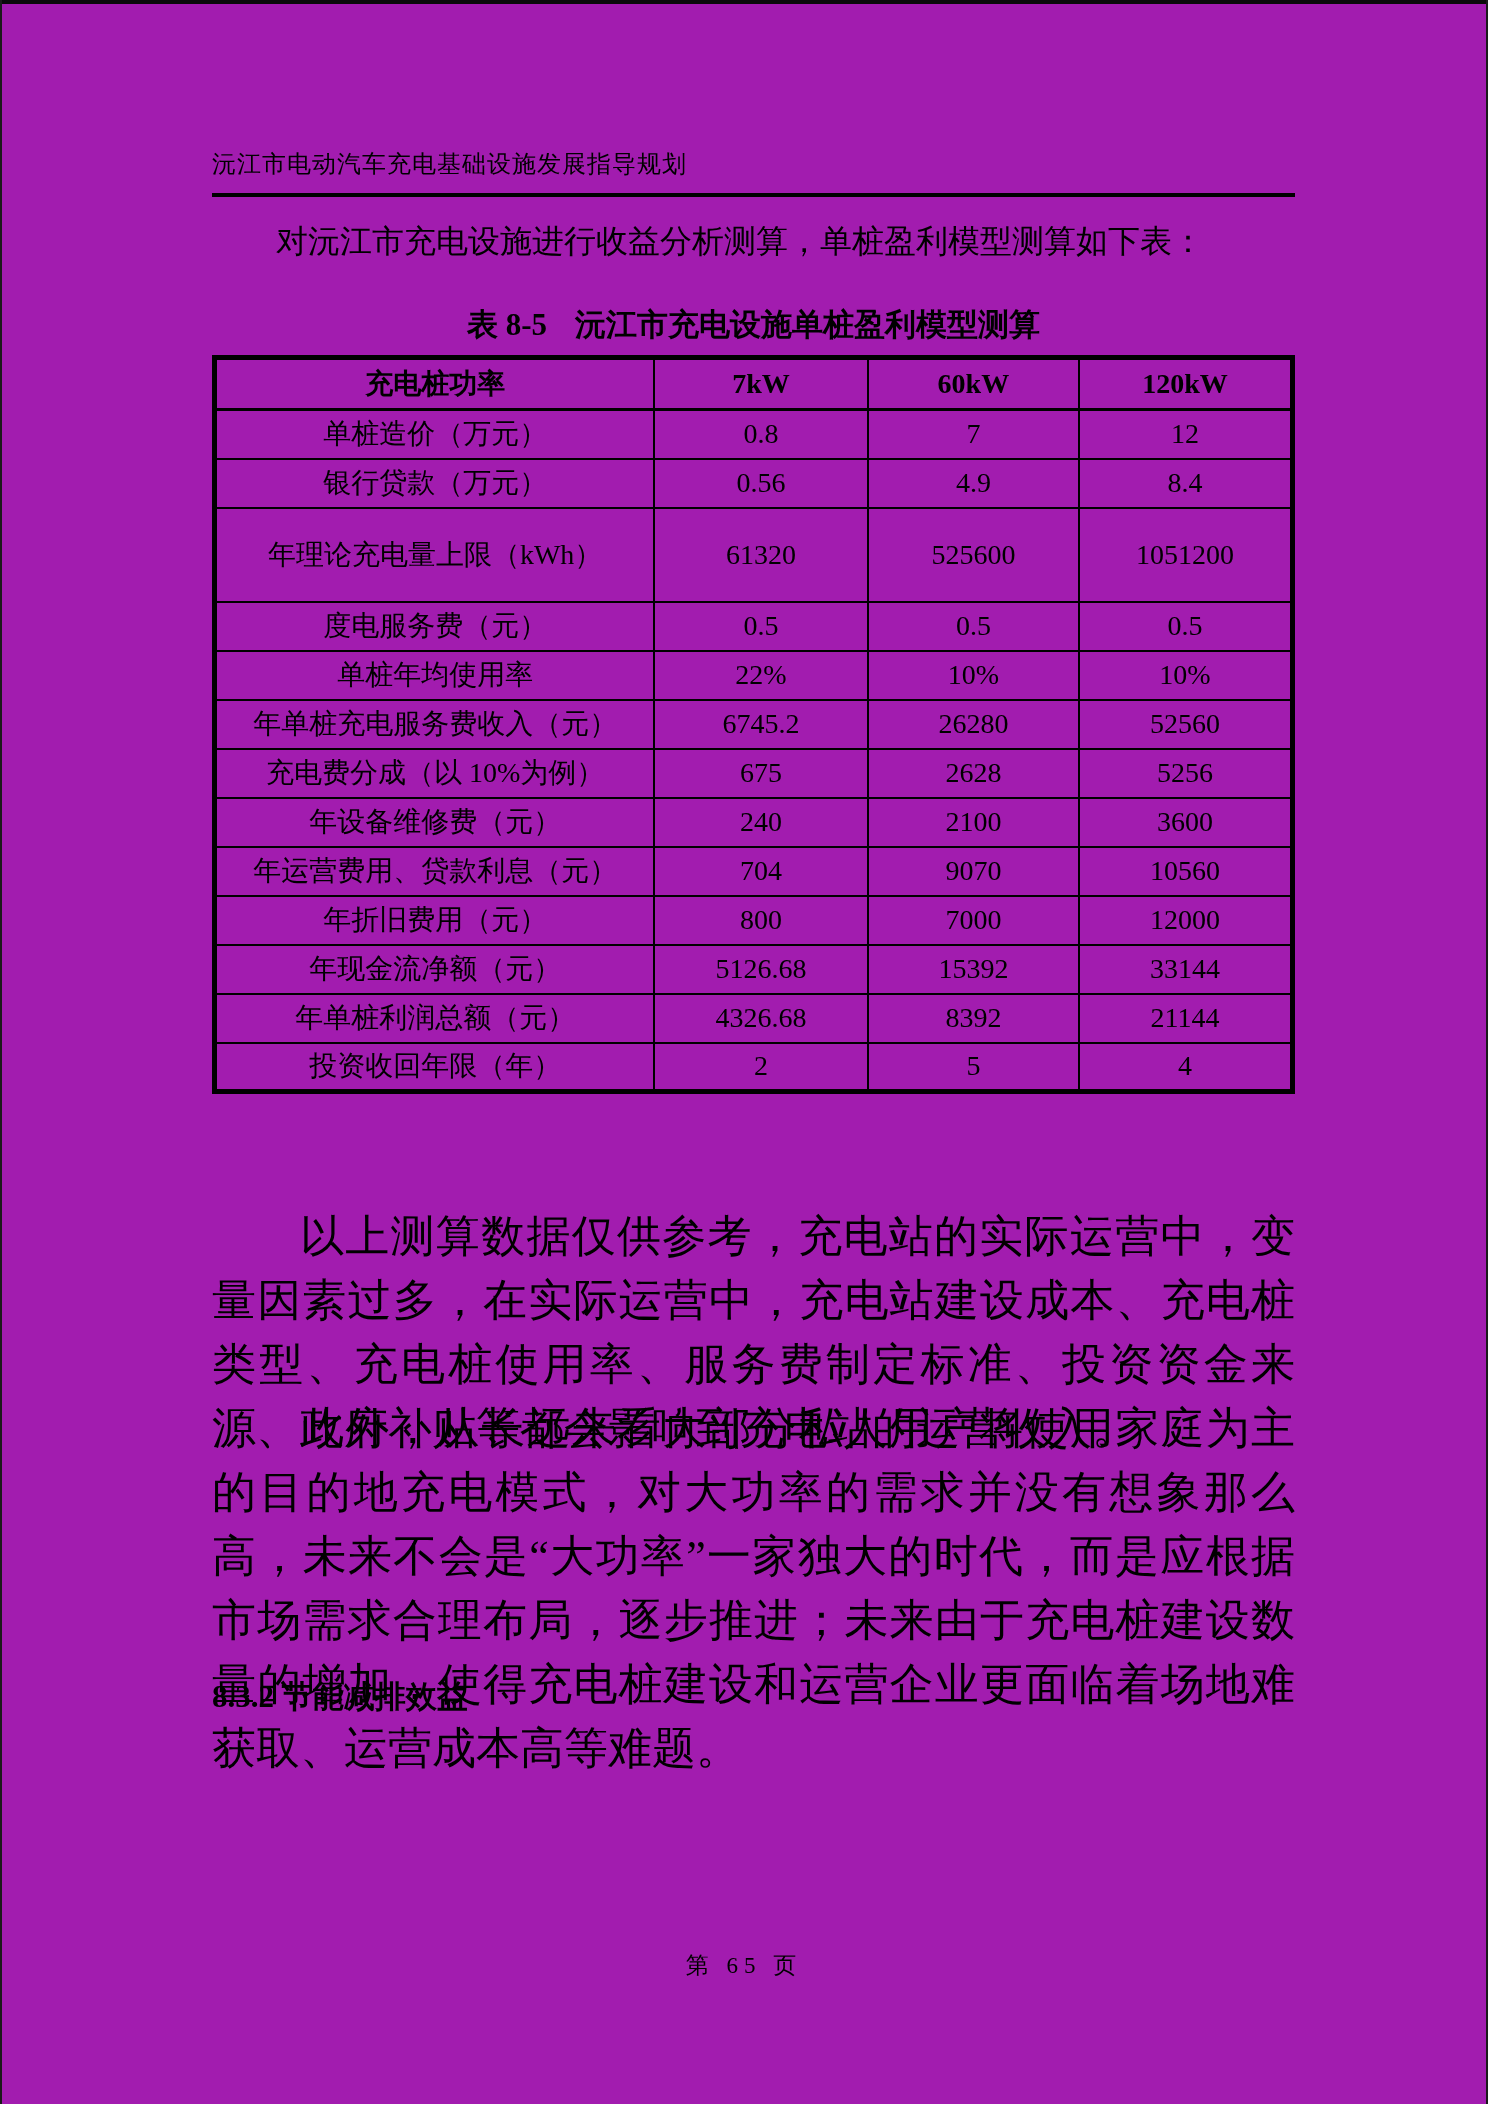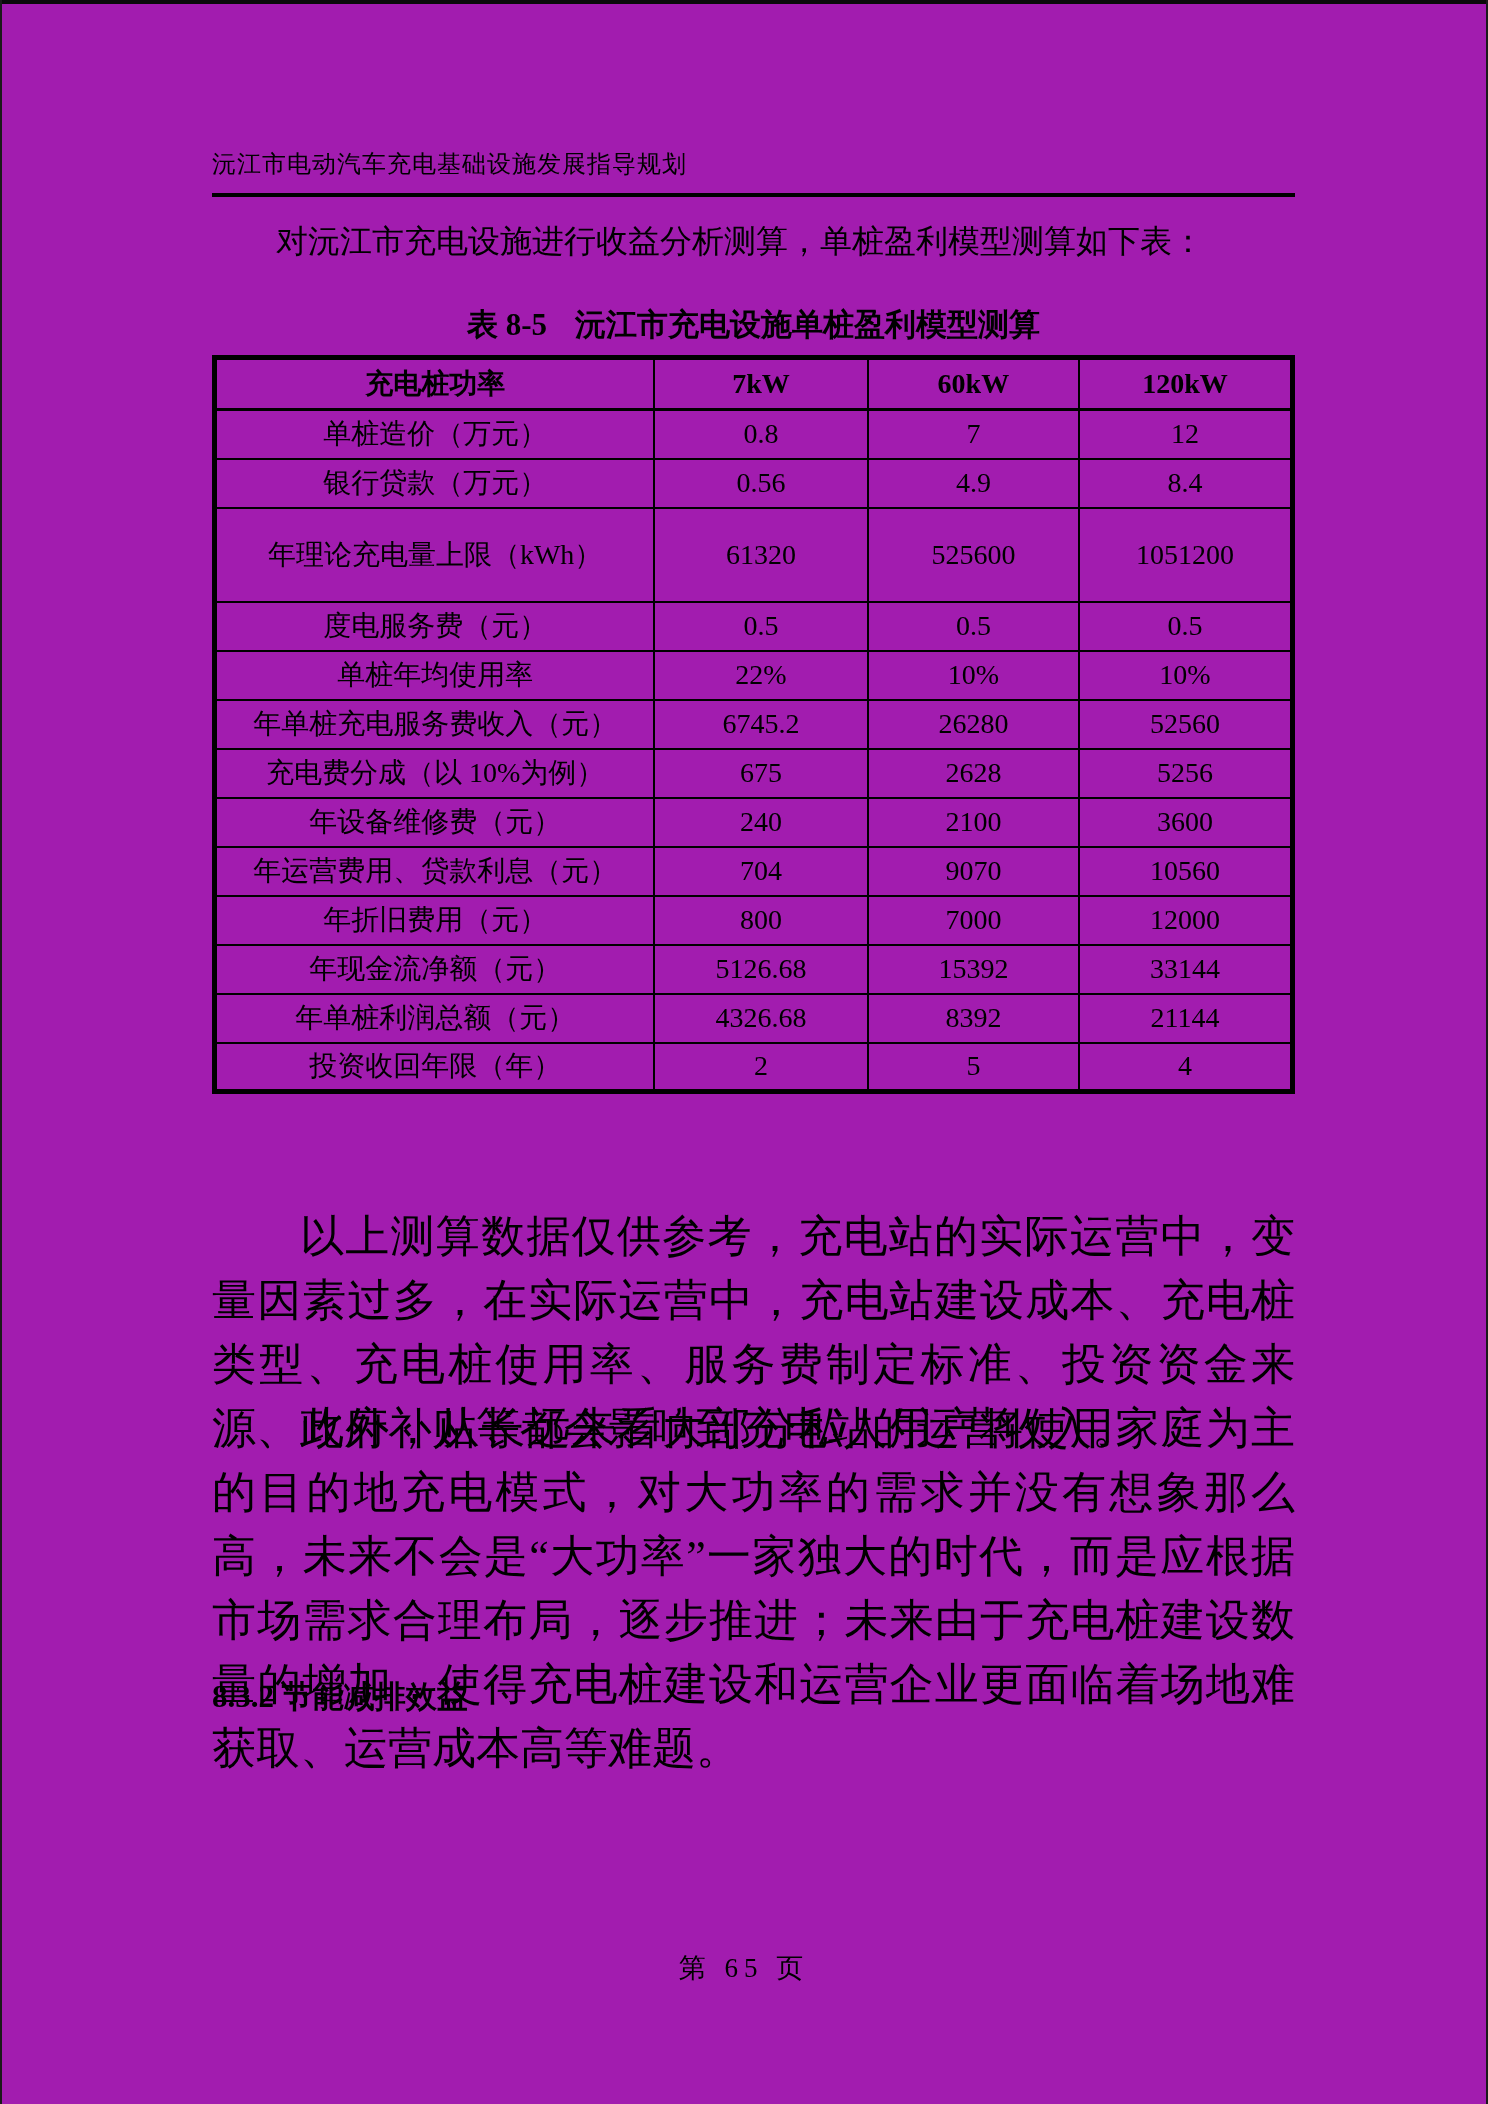--- a/index.html
+++ b/index.html
@@ -65,21 +65,21 @@
   .p2 { top: 1397px; }
   .p3 { top: 1758px; }
 
   .section-heading {
     position: absolute; left: 212px; top: 1676px; width: 1083px;
     font-size: 31px; font-weight: bold;
   }
 
   .footer {
     position: absolute; left: 0; top: 1950px; width: 1488px;
-    text-align: center; font-size: 27px; letter-spacing: 6px;
+    text-align: center; font-size: 23px; letter-spacing: 6px;
   }
 </style>
 </head>
 <body>
 
 <div class="page">
 
   <div class="edge-top"></div>
   <div class="edge-left"></div>
   <div class="edge-right"></div>

